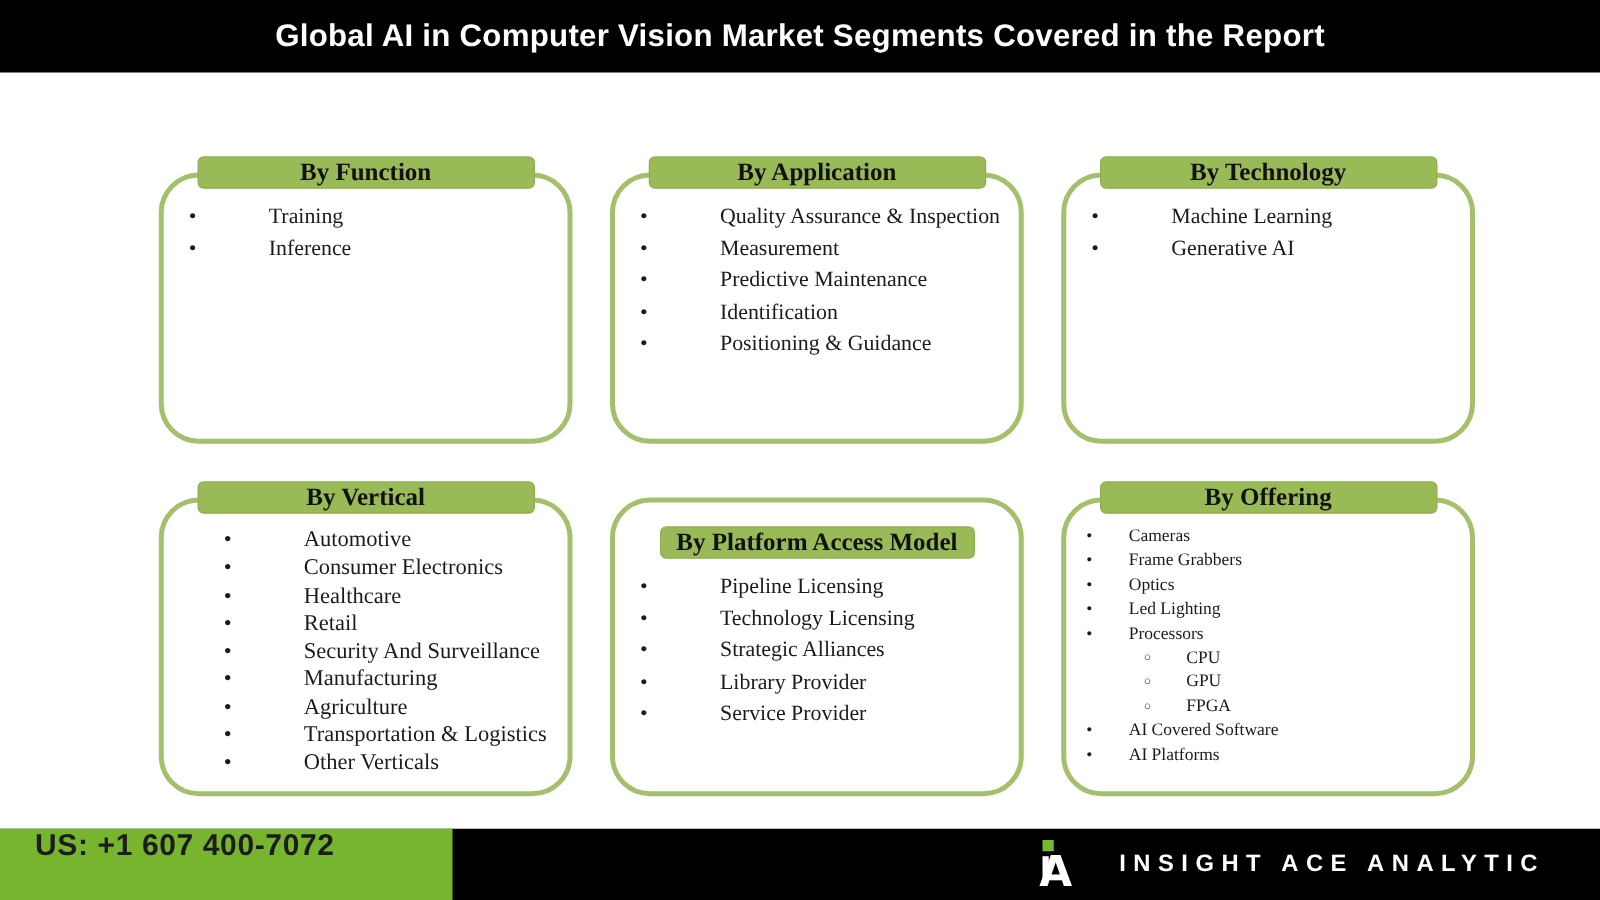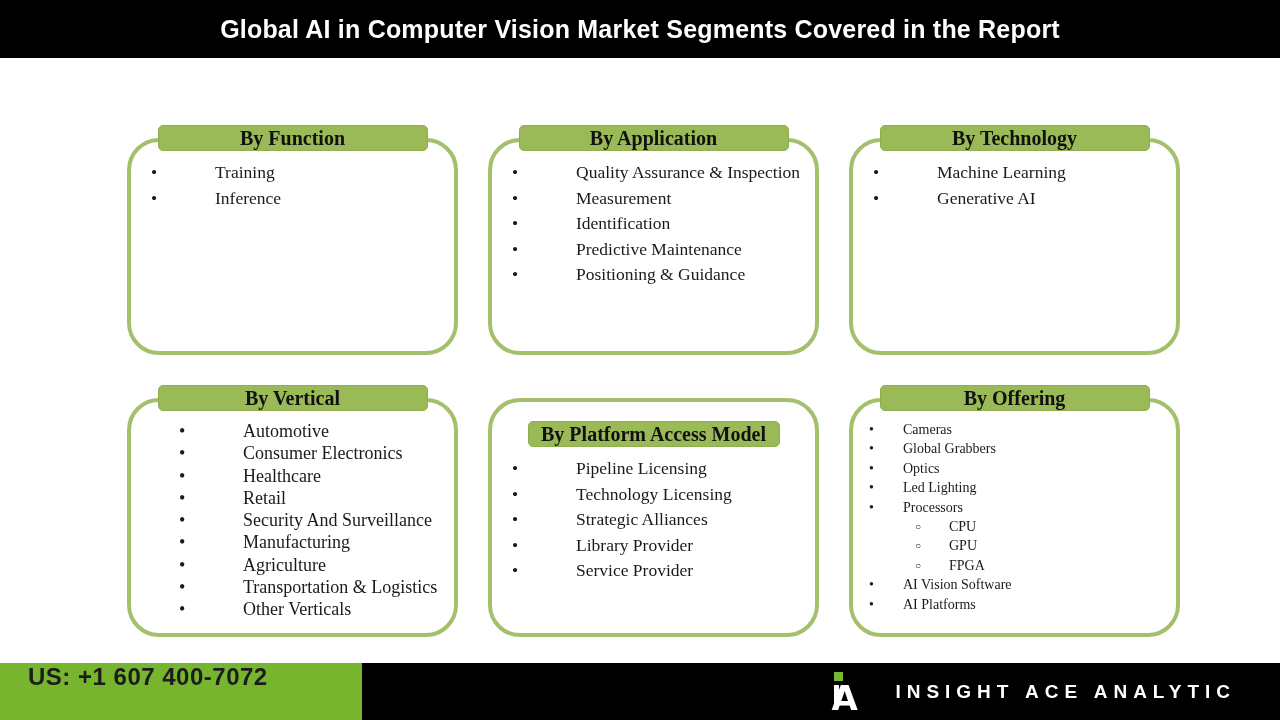--- a/index.html
+++ b/index.html
@@ -172,22 +172,22 @@
           <li class="item">Training</li>
           <li class="item">Inference</li>
         </ul>
       </section>
       <section class="cell">
         <div class="outline"></div>
         <div class="seg-header"><span class="seg-title">By Application</span></div>
         <ul class="items">
           <li class="item">Quality Assurance &amp; Inspection</li>
           <li class="item">Measurement</li>
+          <li class="item">Predictive Maintenance</li>
           <li class="item">Identification</li>
-          <li class="item">Predictive Maintenance</li>
           <li class="item">Positioning &amp; Guidance</li>
         </ul>
       </section>
       <section class="cell">
         <div class="outline"></div>
         <div class="seg-header"><span class="seg-title">By Technology</span></div>
         <ul class="items">
           <li class="item">Machine Learning</li>
           <li class="item">Generative AI</li>
         </ul>
@@ -216,28 +216,28 @@
           <li class="item">Strategic Alliances</li>
           <li class="item">Library Provider</li>
           <li class="item">Service Provider</li>
         </ul>
       </section>
       <section class="cell">
         <div class="outline"></div>
         <div class="seg-header"><span class="seg-title">By Offering</span></div>
         <ul class="items">
           <li class="item">Cameras</li>
-          <li class="item">Global Grabbers</li>
+          <li class="item">Frame Grabbers</li>
           <li class="item">Optics</li>
           <li class="item">Led Lighting</li>
           <li class="item">Processors</li>
           <li class="item sub">CPU</li>
           <li class="item sub">GPU</li>
           <li class="item sub">FPGA</li>
-          <li class="item">AI Vision Software</li>
+          <li class="item">AI Covered Software</li>
           <li class="item">AI Platforms</li>
         </ul>
       </section>
     </main>
 
   <footer class="footer-bar">
     <div class="phone-box">
       <span class="phone">US: +1 607 400-7072</span>
     </div>
     <div class="brand">

